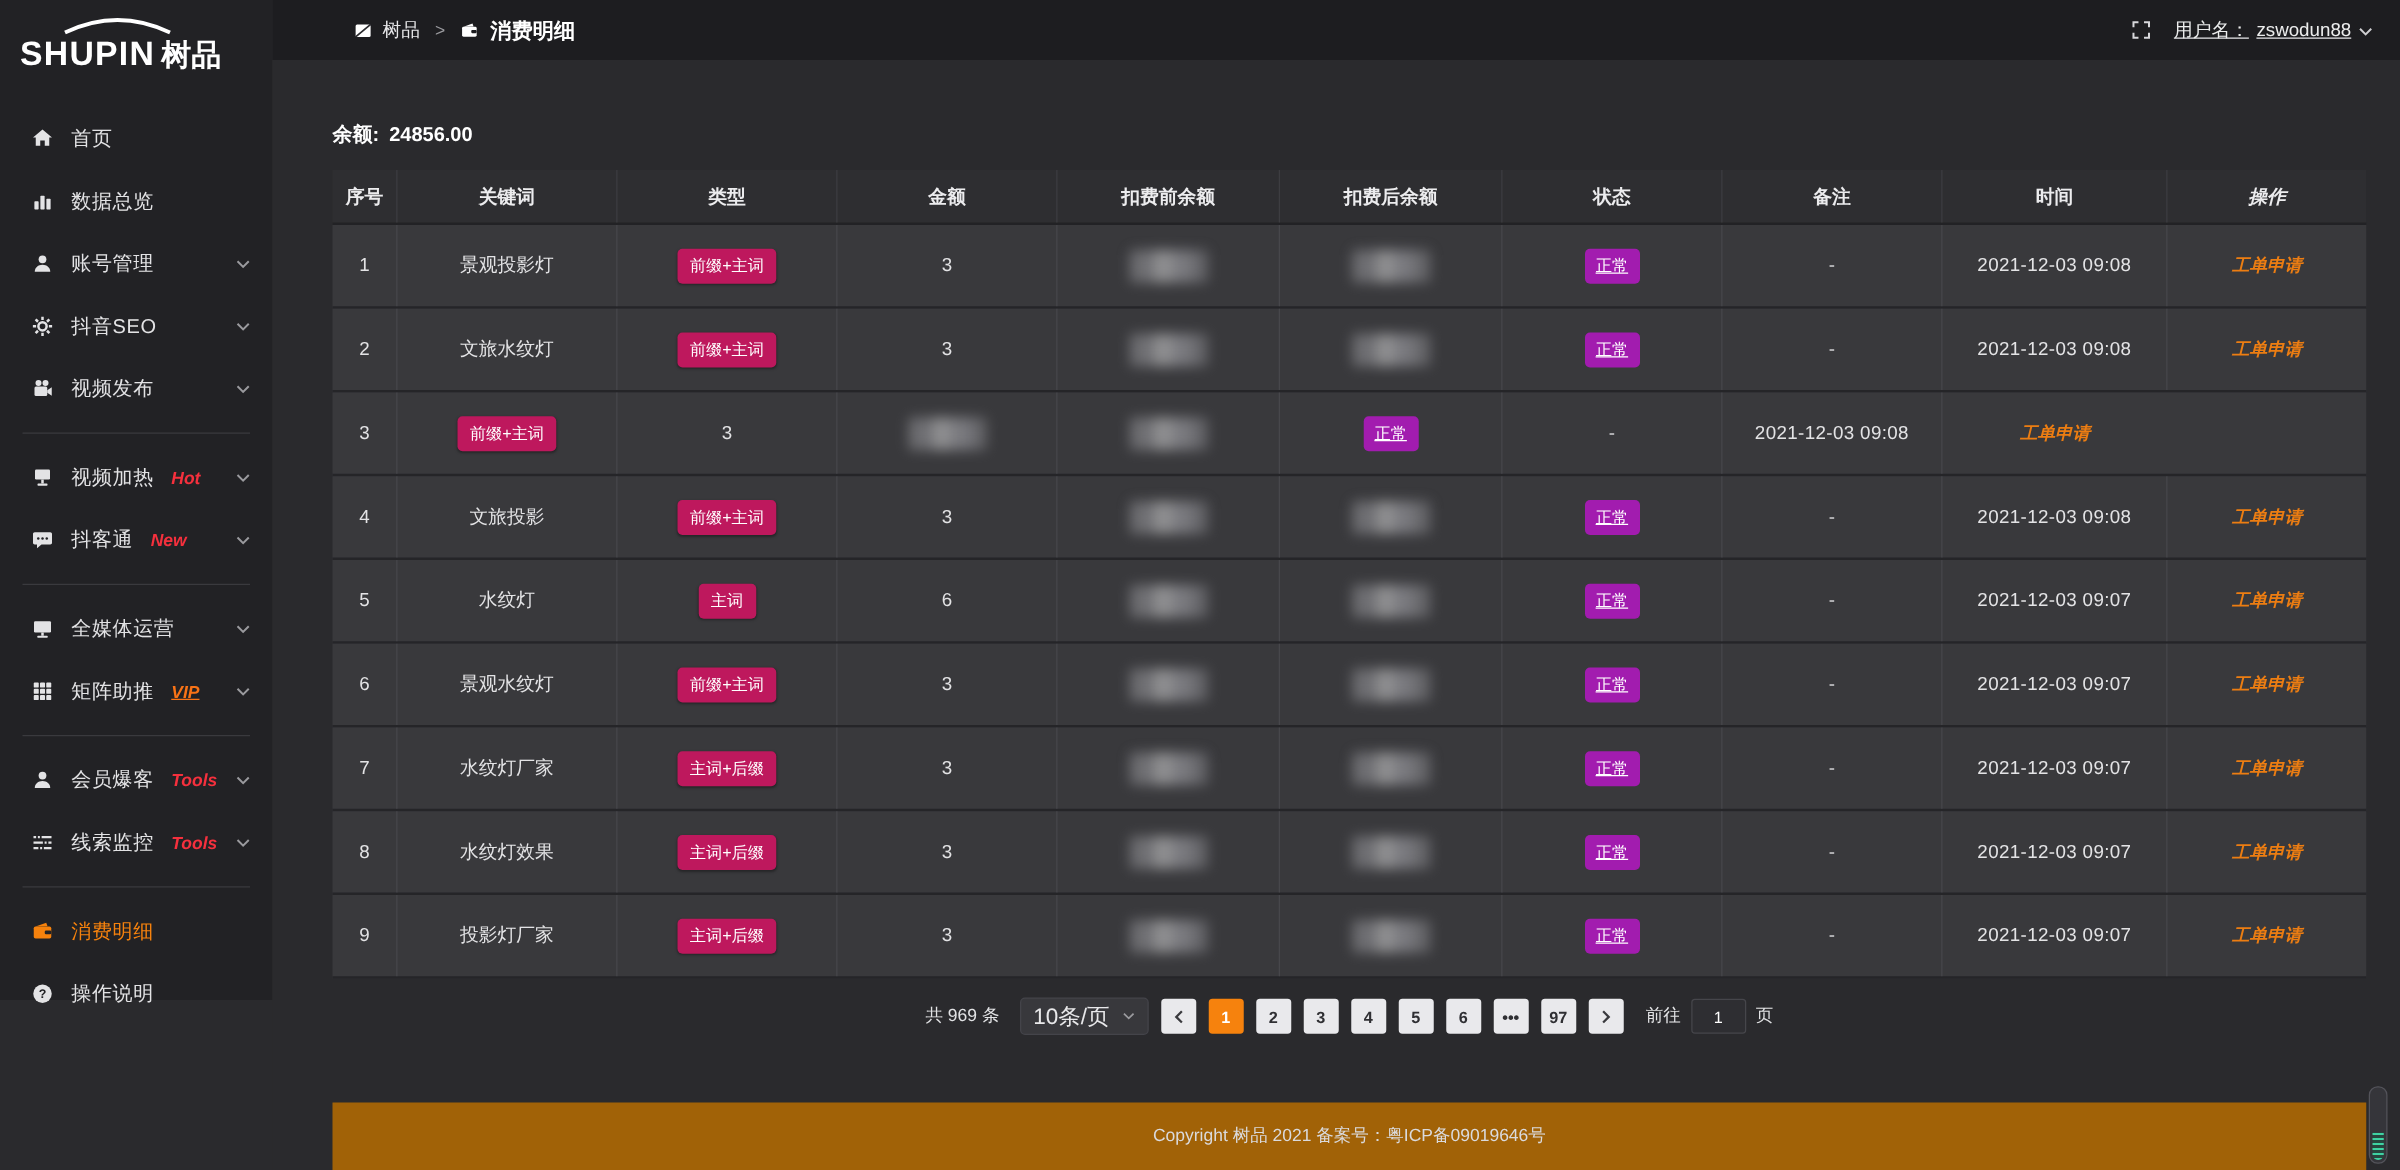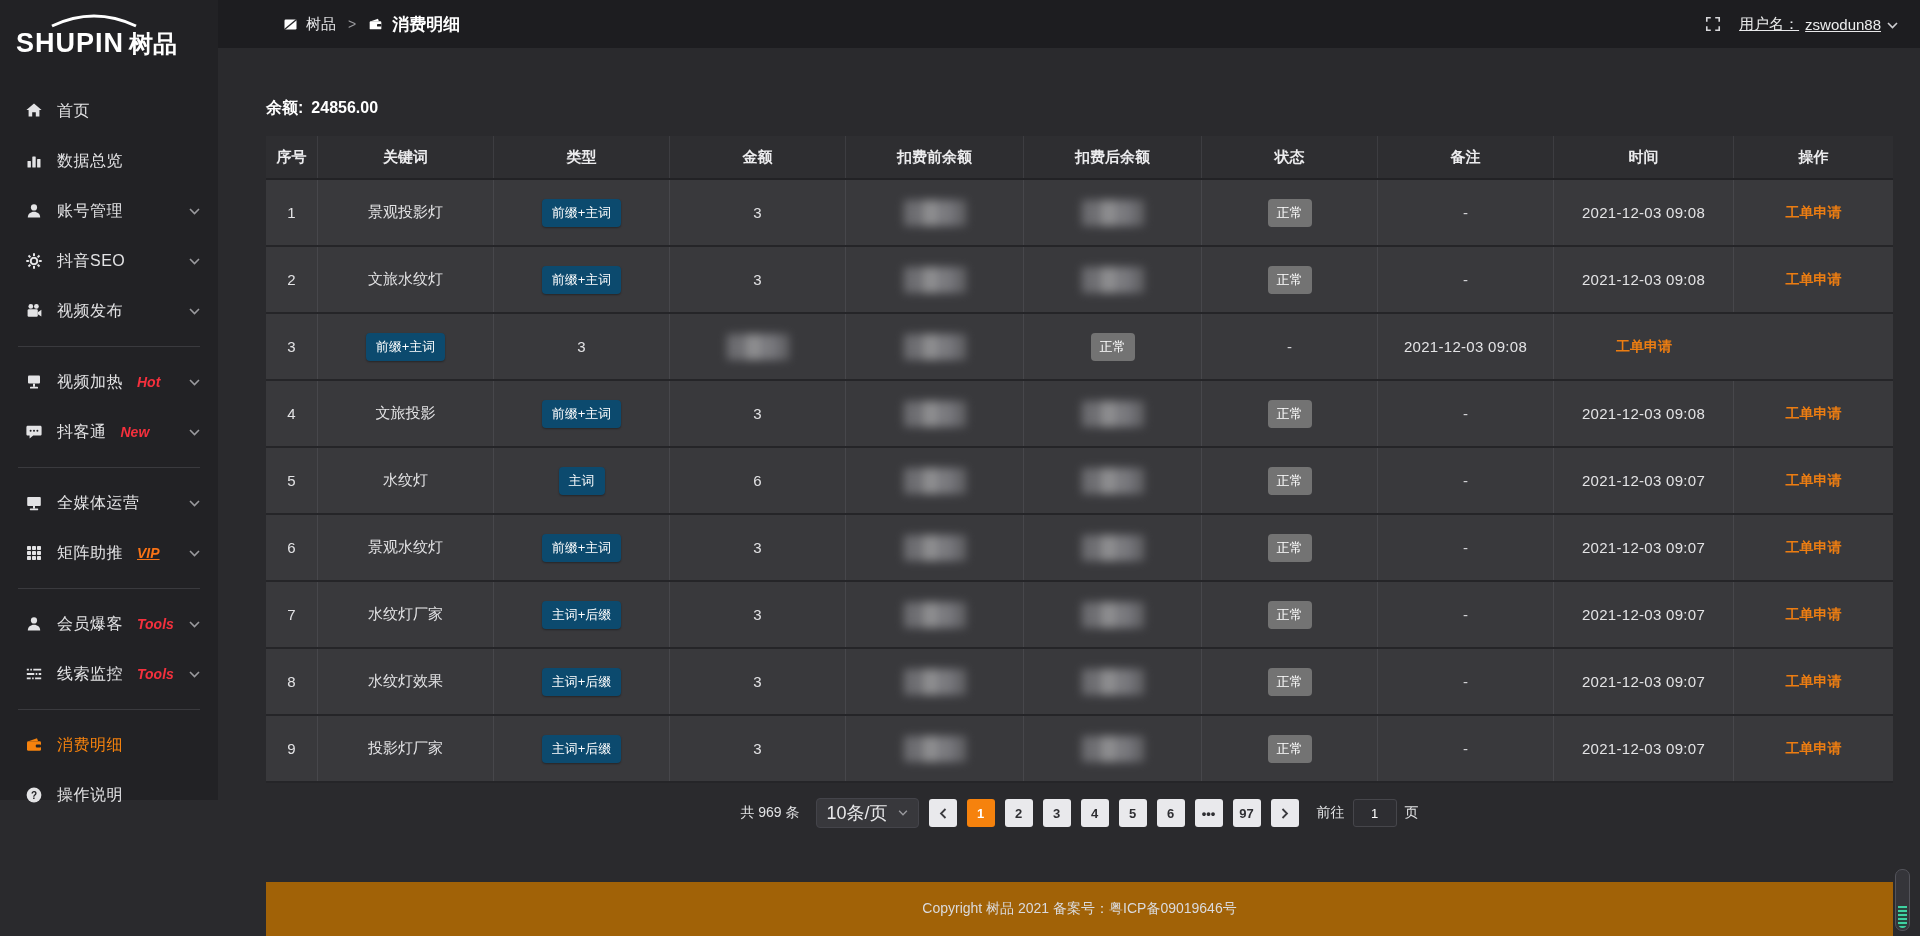--- a/index.html
+++ b/index.html
@@ -42,24 +42,24 @@
   .balance { font-size:16px; font-weight:700; color:#fff; margin-bottom:17px; }
   .balance .bal-value { margin-left:8px; }
 
   .table { width:1627px; }
   .t-row { display:grid; grid-template-columns:52px 176px 176px 176px 178px 178px 176px 176px 180px 1fr;
            background:#39393c; border-bottom:2px solid #252528; }
   .t-head { background:#2e2e31; height:44px; border-bottom:2px solid #222225; }
   .t-body .t-row { height:67px; }
   .t-cell { display:flex; align-items:center; justify-content:center; border-right:1px solid #47474b;
             font-size:15px; color:#e3e3e5; overflow:hidden; }
-  .t-row .t-cell:last-child { border-right:none; }
+  .t-row .t-cell:last-child { border-right:none;font-style:italic; }
   .t-head .t-cell { font-weight:700; color:#ececee; border-right:1px solid #3d3d41; }
-  .type-badge { background:#0c4a6e; color:#fff; font-size:13px; padding:5px 10px; border-radius:4px; box-shadow:0 1px 2px rgba(0,0,0,.35); }
-  .status-badge { background:#737373; color:#fff; font-size:13px; padding:5px 9px; border-radius:4px; }
+  .type-badge { background:#be185d; color:#fff; font-size:13px; padding:5px 10px; border-radius:4px; box-shadow:0 1px 2px rgba(0,0,0,.35); }
+  .status-badge { background:#a21caf; color:#fff; font-size:13px; padding:5px 9px; border-radius:4px;text-decoration:underline; }
   .blur-blob { width:62px; height:26px; border-radius:2px; filter:blur(5px);
                background:linear-gradient(90deg,#77777b 0 30%,#9d9d9f 30% 55%,#85858a 55% 80%,#6e6e72 80%); opacity:.85; }
   .remark { color:#d2d2d5; }
   .time-cell { letter-spacing:0.3px; }
   .action-link { color:#ec7d12; font-size:14px; font-weight:700; cursor:pointer; }
 
   
   .pager { margin-top:15px; display:flex; align-items:center; justify-content:center; gap:10px; }
   .pager-total { font-size:14px; color:#e2e3e5; margin-right:6px; }
   .page-size { height:30px; min-width:98px; background:#38383c; border:1px solid #44444a; border-radius:4px;

